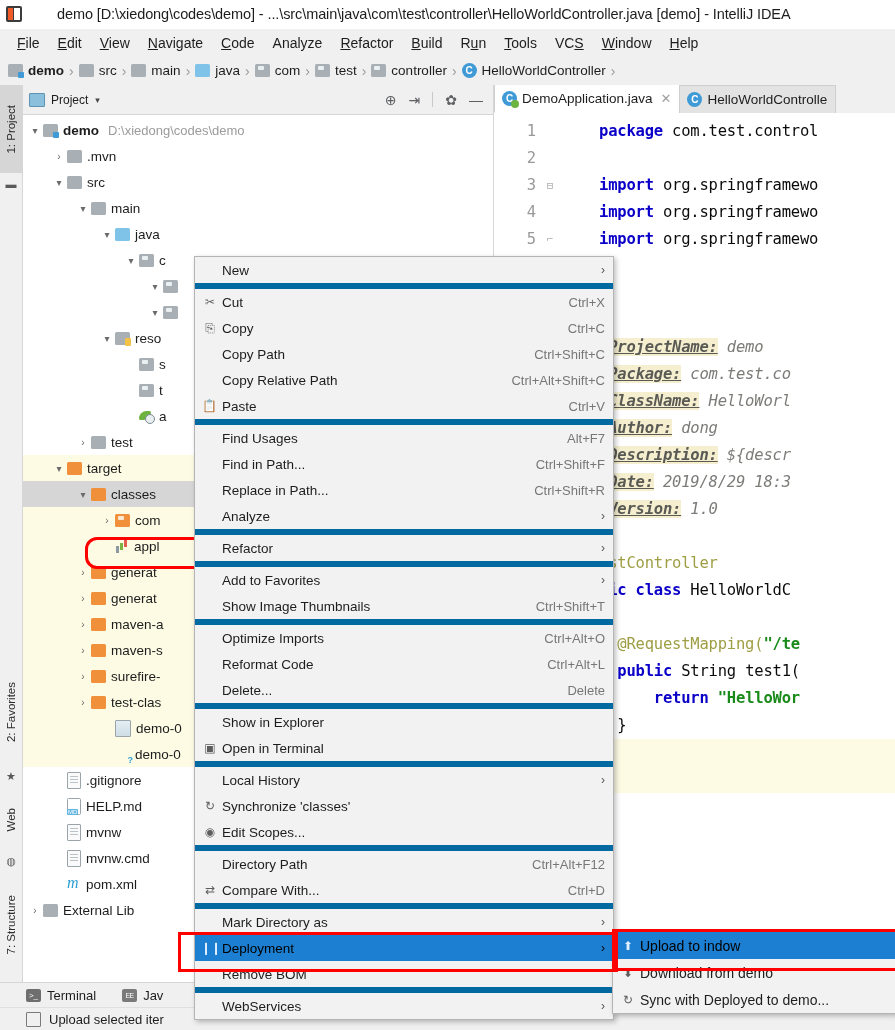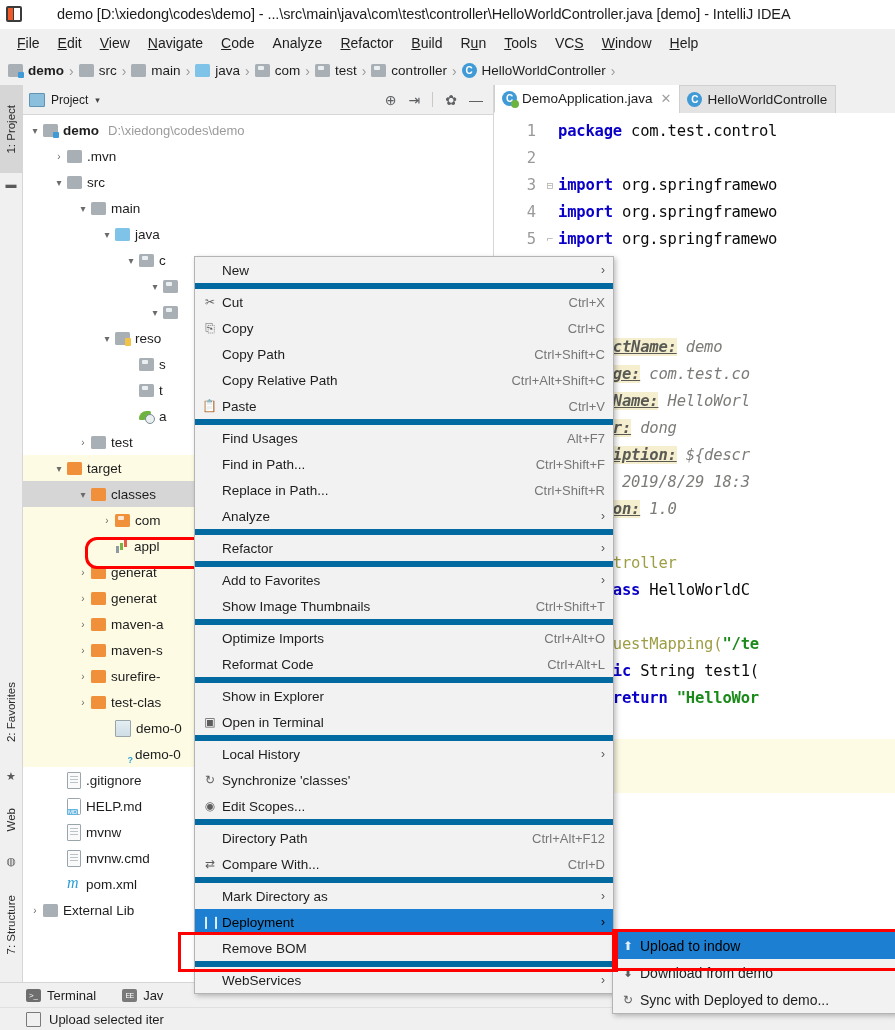--- a/index.html
+++ b/index.html
@@ -160,21 +160,21 @@
   .code{
     flex:1;position:relative;background:#ffffff;display:flex;overflow:hidden;
     font-family:"DejaVu Sans Mono","Liberation Mono",monospace;
   }
   .gutter{
     width:42px;flex:none;background:#ffffff;text-align:right;padding-right:6px;padding-top:5px;
     color:#999999;font-size:14px;line-height:27px;
   }
   .foldcol{width:16px;flex:none;padding-top:5px;position:relative;}
   .foldmark{height:27px;line-height:27px;text-align:center;color:#b0b0b0;font-size:11px;}
-  .codearea{flex:1;padding-top:5px;position:relative;overflow:hidden;}
+  .codearea{flex:1;padding-top:5px;position:relative;overflow:hidden;margin-left:41px;}
   .cl{height:27px;line-height:27px;font-size:15.5px;white-space:pre;letter-spacing:-0.2px;}
   .kw{color:#0a00c8;font-weight:bold;}
   .pl{color:#0b0b0b;}
   .str{color:#1a8a1a;font-weight:bold;}
   .cmt{color:#7b7b78;font-style:italic;}
   .tag{color:#5a5a55;font-style:italic;font-weight:bold;text-decoration:underline;background:#f5efd0;}
   .cval{color:#7b7b78;font-style:italic;}
   .ann{color:#9e9e45;}
   .cls{color:#0b0b0b;}
   .hlrow{background:#fdfbe4;}
@@ -642,20 +642,25 @@
         <div class="ctxitem">
           <span class="mico"></span>
           <span class="mlbl">Optimize Imports</span>
           <span class="acc">Ctrl+Alt+O</span>
         </div>
         <div class="ctxitem">
           <span class="mico"></span>
           <span class="mlbl">Reformat Code</span>
           <span class="acc">Ctrl+Alt+L</span>
         </div>
+        <div class="ctxitem">
+          <span class="mico"></span>
+          <span class="mlbl">Delete...</span>
+          <span class="acc">Delete</span>
+        </div>
       </div>
       <div class="ctxgroup">
         <div class="ctxitem">
           <span class="mico"></span>
           <span class="mlbl">Show in Explorer</span>
         </div>
         <div class="ctxitem">
           <span class="mico">▣</span>
           <span class="mlbl">Open in Terminal</span>
         </div>

